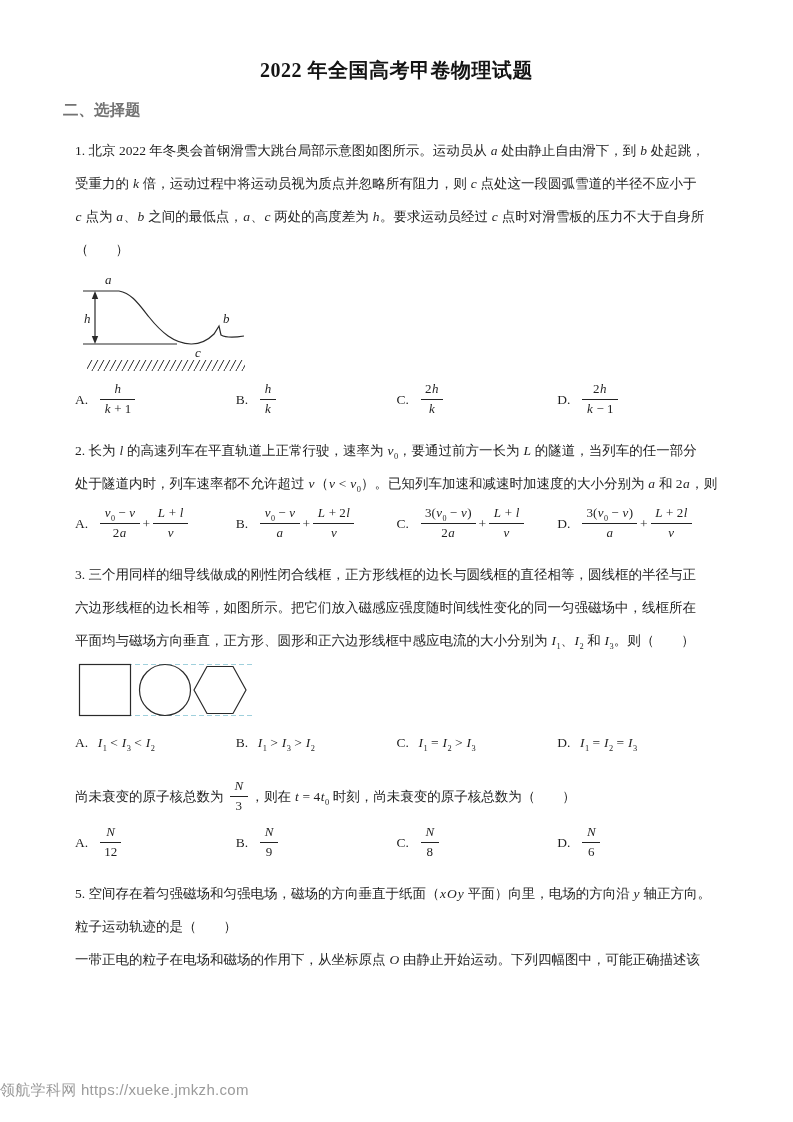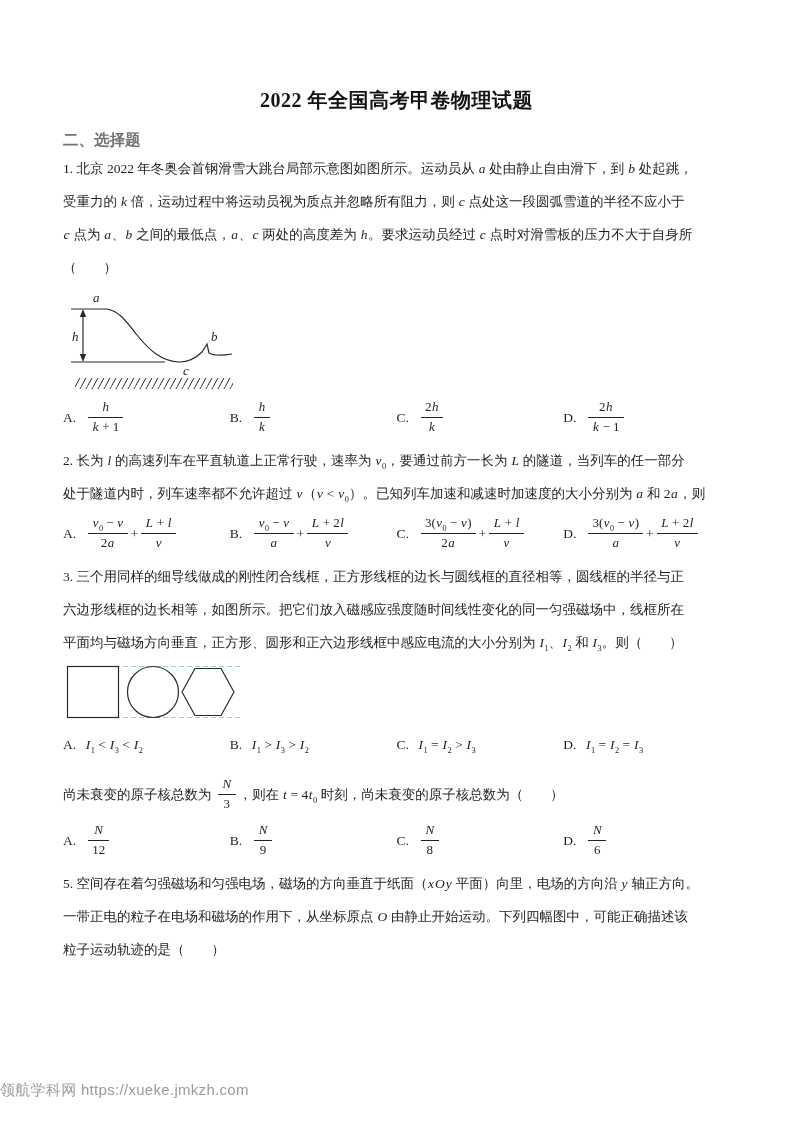--- a/index.html
+++ b/index.html
@@ -1,30 +1,30 @@
 <!DOCTYPE html>
 <html><head>
 <meta charset="utf-8">
 <style>
   html,body{margin:0;padding:0;}
   body{
     width:793px;height:1122px;position:relative;background:#ffffff;
     font-family:"Liberation Serif","DejaVu Serif",serif;
     color:#1f1f1f;font-size:13.5px;overflow:hidden;
   }
-  .page{padding:84px 63px 0 63px;}
+  .page{padding:54px 63px 0 63px;}
   h1.title{
     margin:0;text-align:center;font-size:20px;font-weight:700;
     height:32px;line-height:32px;color:#141414;letter-spacing:.5px;
   }
   h2.section{
     margin:12px 0 0 0;font-size:15.5px;font-weight:700;
     height:24px;line-height:24px;color:#737373;
   }
-  section.q{margin:0;}
+  section.q{margin:12px;}
   .para{margin:0;}
   .line{
     margin:0;min-height:33px;line-height:33px;white-space:nowrap;
     font-size:13.5px;
   }
   .line.tall{min-height:44px;line-height:44px;}
   i.mv{font-style:italic;padding:0 .5px;}
   sub{font-size:.62em;line-height:0;}
   .frac{
     display:inline-block;vertical-align:middle;text-align:center;
@@ -189,22 +189,22 @@
       <div class="opt">
         <span class="olabel">D.</span>
         <span class="oformula"><span class="frac"><span class="num"><i class="mv">N</i></span><span class="den">6</span></span></span>
       </div>
     </div>
   </section>
 
   <section class="q">
     <div class="para">
       <p class="line">5. 空间存在着匀强磁场和匀强电场，磁场的方向垂直于纸面（<i class="mv">x</i><i class="mv">O</i><i class="mv">y</i> 平面）向里，电场的方向沿 <i class="mv">y</i> 轴正方向。</p>
+      <p class="line">粒子运动轨迹的是（　　）</p>
       <p class="line">一带正电的粒子在电场和磁场的作用下，从坐标原点 <i class="mv">O</i> 由静止开始运动。下列四幅图中，可能正确描述该</p>
-      <p class="line">粒子运动轨迹的是（　　）</p>
     </div>
   </section>
 
 </div>
 
 <div class="footer">
   <span>领航学科网 https://xueke.jmkzh.com</span>
 </div>
 
 </body></html>

